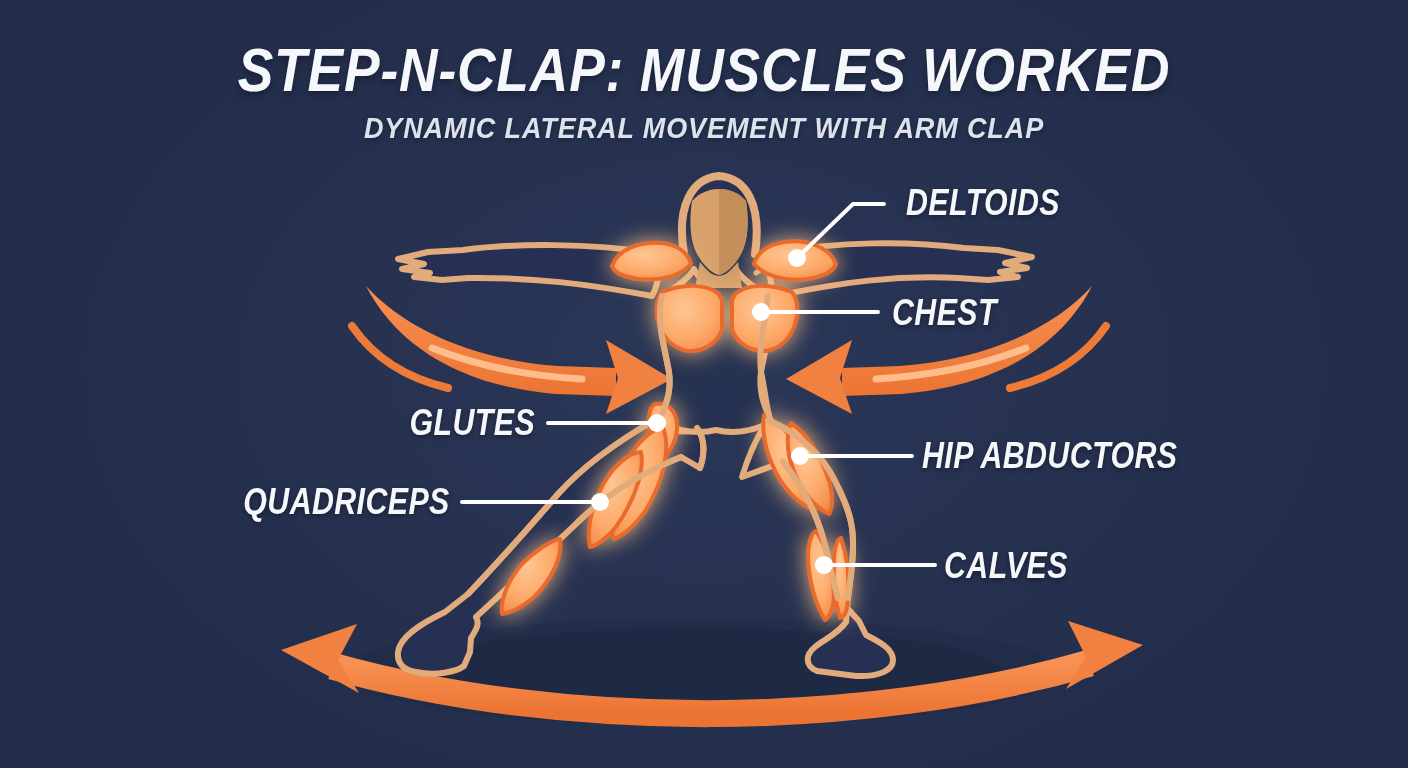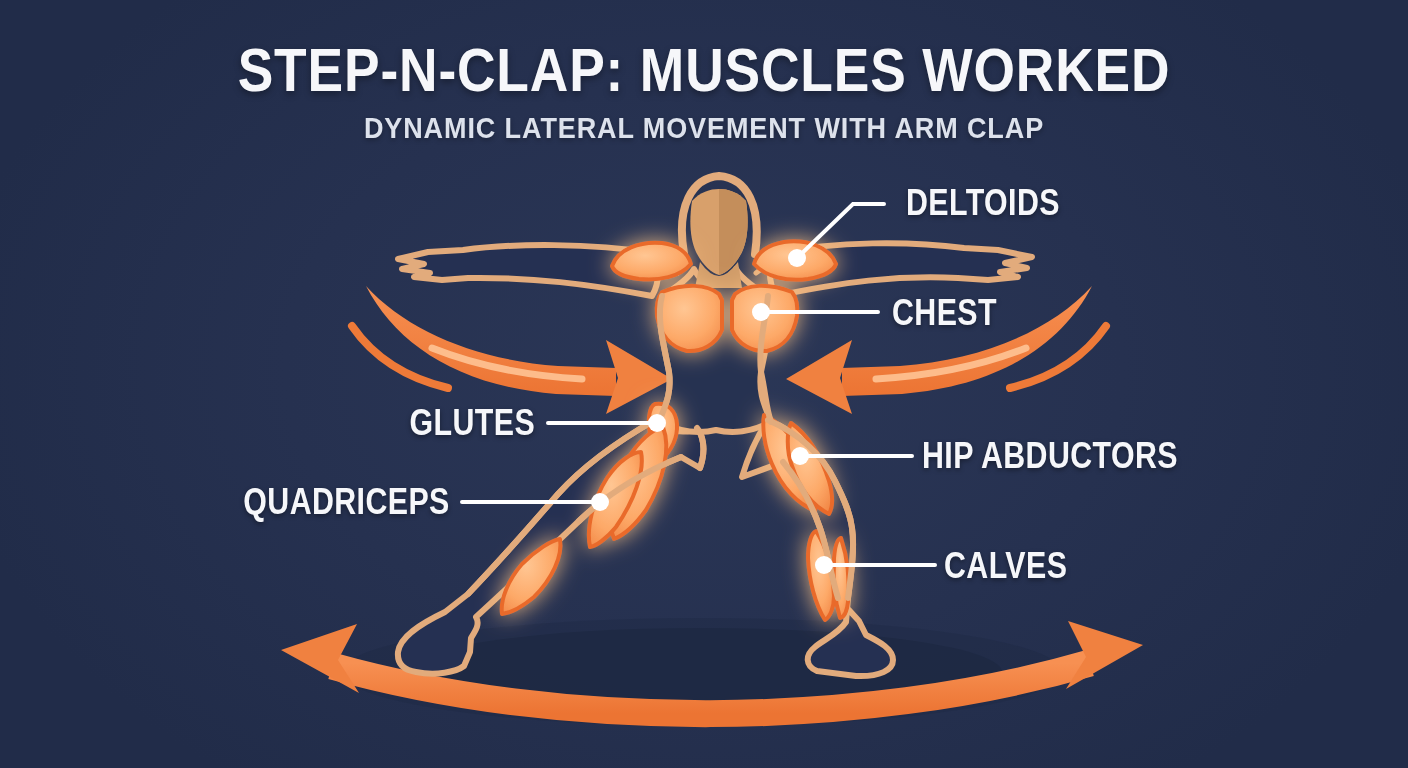--- a/index.html
+++ b/index.html
@@ -1,21 +1,21 @@
 <!DOCTYPE html>
 <html><head>
 <meta charset="utf-8">
 <style>
   html,body{margin:0;padding:0;}
   body{
     width:1408px;height:768px;overflow:hidden;position:relative;
     background:radial-gradient(ellipse 760px 520px at 50% 48%, #2b3757 0%, #263150 55%, #212c49 100%);
     font-family:"Liberation Sans", sans-serif;
   }
-  .stage{position:absolute;inset:0;}
+  .stage{position:absolute;inset:0;font-style:italic;}
   svg{position:absolute;left:0;top:0;}
   .title{
     position:absolute;top:34px;left:0;right:0;text-align:center;
     color:#f6f7fa;font-weight:700;font-size:62px;letter-spacing:1px;
     transform:scaleX(0.86);transform-origin:50% 50%;
     text-shadow:0 3px 8px rgba(0,0,0,.35);white-space:nowrap;
   }
   .subtitle{
     position:absolute;top:111px;left:0;right:0;text-align:center;
     color:#dde2ec;font-weight:700;font-size:30px;letter-spacing:1px;

